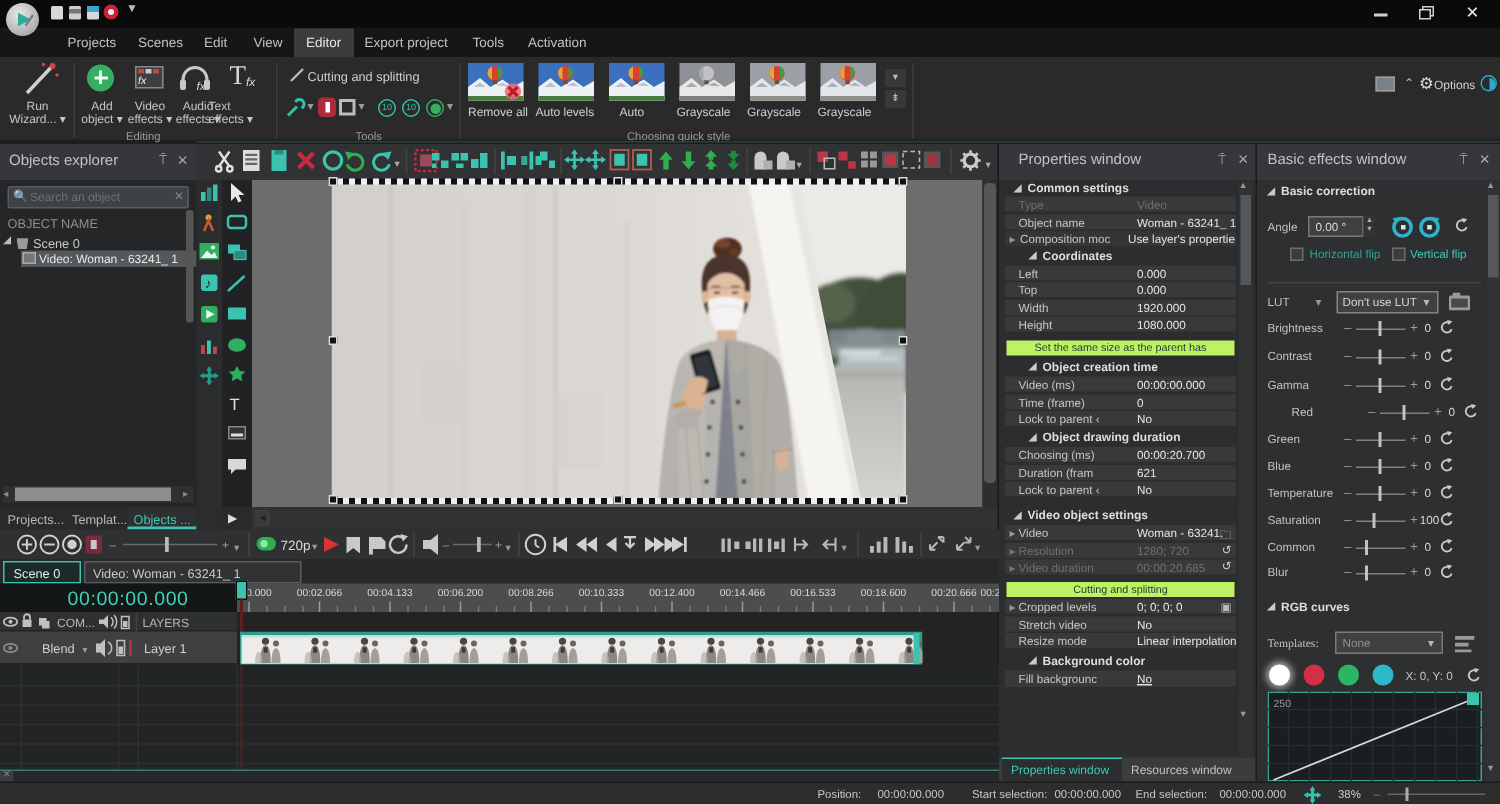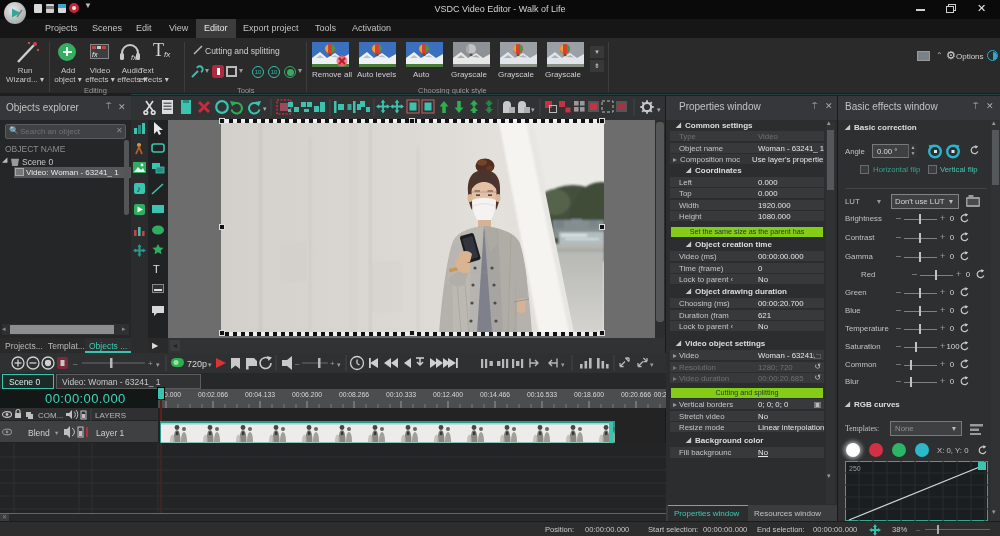--- a/index.html
+++ b/index.html
@@ -7,21 +7,21 @@
   #app{position:relative;width:1000px;height:536px;background:#232323;overflow:hidden;}
   .abs{position:absolute;}
   .txt{color:#c6c6c6;}
   .sep{position:absolute;width:1px;background:#3d3d3d;}
   .pr{position:absolute;left:670px;width:154px;height:11.2px;background:#38393b;border-bottom:1px solid #2b2c2e;font-size:7.8px;color:#c6c6c6;white-space:nowrap;overflow:hidden;}
   .pr i{position:absolute;left:9px;top:1px;font-style:normal;}
   .pr b{position:absolute;left:88px;top:1px;font-weight:normal;color:#e6e6e6;}
   .pr.g i,.pr.g b{color:#6e7072;}
   .ph{position:absolute;left:670px;width:154px;font-size:8px;font-weight:bold;color:#dedede;white-space:nowrap;}
   .ph s{text-decoration:none;font-size:6.5px;position:relative;top:-1px;margin-right:4px;color:#c9c9c9;}
-  .tbtn{position:absolute;left:671px;width:152px;height:10px;background:#84cc16;color:#1d3a34;font-size:7.2px;text-align:center;line-height:10px;}
+  .tbtn{position:absolute;left:671px;width:152px;height:10px;background:#bef264;color:#1d3a34;font-size:7.2px;text-align:center;line-height:10px;}
   .er{position:absolute;font-size:7.8px;color:#c2c2c2;white-space:nowrap;}
   .slrow{position:absolute;left:838px;width:162px;height:18px;}
   .slrow .lab{position:absolute;left:7px;top:0;font-size:7.8px;color:#c2c2c2;}
   .slrow .mn{position:absolute;left:58px;top:-1px;color:#9a9a9a;font-size:9px;}
   .slrow .tr{position:absolute;left:66px;top:4.5px;width:33px;height:1px;background:#808080;}
   .slrow .th{position:absolute;top:0;width:2.4px;height:10px;background:#c2c2c2;}
   .slrow .pl{position:absolute;left:102px;top:-1px;color:#9a9a9a;font-size:9px;}
   .slrow .val{position:absolute;left:105px;top:0;width:11px;text-align:right;font-size:7.8px;color:#d8d8d8;}
   .slrow svg{position:absolute;left:121px;top:-1px;}
 </style>
@@ -39,21 +39,20 @@
 
   <div class="abs" style="left:34px;top:4px;width:8px;height:9px;background:#d8d8d8;border-radius:1px;"></div>
   <div class="abs" style="left:46px;top:4px;width:8px;height:9px;background:#cfcfcf;border-radius:1px;"></div>
   <div class="abs" style="left:46px;top:6px;width:8px;height:2.5px;background:#777;"></div>
   <div class="abs" style="left:58px;top:4px;width:8px;height:9px;background:#d8d8d8;border-radius:1px;"></div>
   <div class="abs" style="left:58px;top:4px;width:8px;height:4px;background:#3aa7c9;"></div>
   <div class="abs" style="left:69px;top:3px;width:10px;height:10px;border-radius:50%;background:#c9223a;"></div>
   <div class="abs" style="left:72px;top:6px;width:4px;height:4px;border-radius:50%;background:#eee;"></div>
   <div class="abs txt" style="left:84px;top:1px;font-size:8px;color:#bbb;">▼</div>
 
-  <div class="abs txt" style="left:0;top:4px;width:1000px;text-align:center;font-size:9px;color:#d2d2d2;">VSDC Video Editor - Walk of Life</div>
 
   <div class="abs" style="left:916px;top:9px;width:9px;height:1.5px;background:#cfcfcf;"></div>
   <div class="abs" style="left:948px;top:4px;width:8px;height:7px;border:1px solid #cfcfcf;"></div>
   <div class="abs" style="left:946px;top:6px;width:8px;height:7px;border:1px solid #cfcfcf;background:#0a0a0a;"></div>
   <div class="abs" style="left:977px;top:2px;font-size:11px;color:#e8e8e8;">✕</div>
 
   <div class="abs" style="left:0;top:19px;width:1000px;height:19px;background:#161616;"></div>
   <div class="abs" style="left:196px;top:19px;width:40px;height:19px;background:#3c3c3c;"></div>
   <div class="abs txt" style="left:0;top:23px;width:1000px;font-size:9px;color:#c2c2c2;">
     <span style="position:absolute;left:45px;">Projects</span>
@@ -650,21 +649,21 @@
     </div>
   <div class="pr g" style="top:373px;">
       <i style="left:3px;color:#777;">▸</i>
       <i>Video duration</i>
       <b>00:00:20.685</b>
       <span style="position:absolute;right:3px;top:0px;color:#ccc;">↺</span>
     </div>
   <div class="tbtn" style="top:388px;">Cutting and splitting</div>
   <div class="pr" style="top:399px;">
       <i style="left:3px;color:#999;">▸</i>
-      <i>Vertical borders</i>
+      <i>Cropped levels</i>
       <b>0; 0; 0; 0</b>
       <span style="position:absolute;right:3px;top:1px;color:#bbb;">▣</span>
     </div>
   <div class="pr" style="top:410.5px;">
       <i>Stretch video</i>
       <b>No</b>
     </div>
   <div class="pr" style="top:422px;">
       <i>Resize mode</i>
       <b>Linear interpolation</b>

